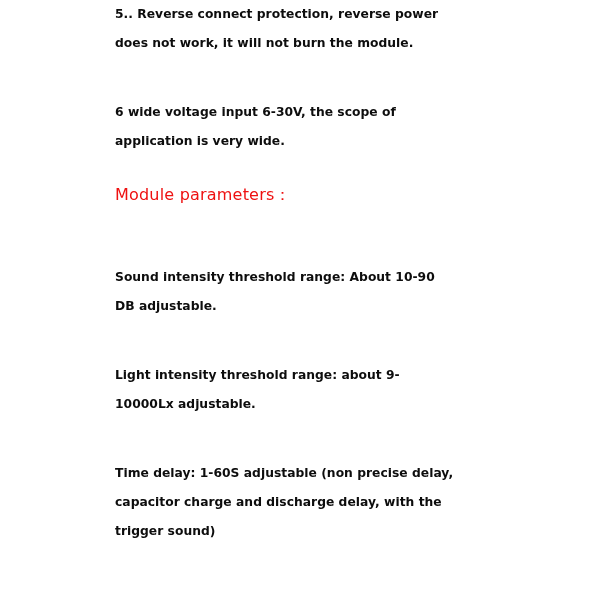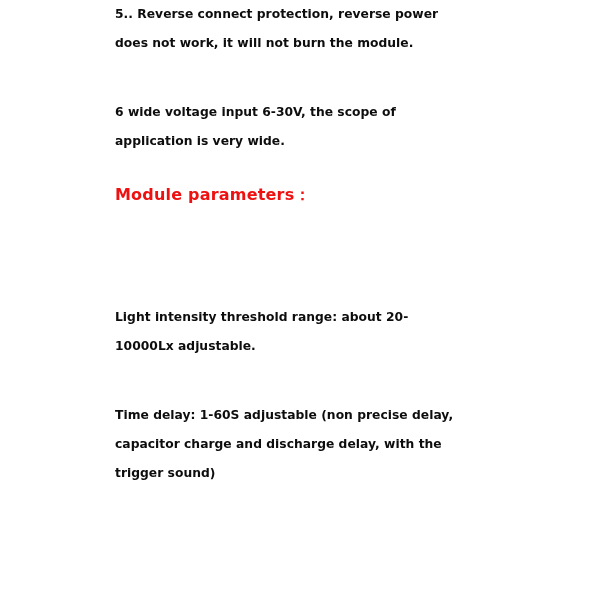--- a/index.html
+++ b/index.html
@@ -24,21 +24,21 @@
     font-size: 12.3px;
     font-weight: bold;
     color: #0d0d0d;
     line-height: 29px;
     letter-spacing: 0.02px;
     margin: 0;
     text-align: left;
   }
   .heading {
     font-size: 16px;
-    font-weight: bold;
+    font-weight: normal;
     color: #ee1111;
     line-height: 24px;
     margin: 0;
     letter-spacing: 0.2px;
   }
   .spacer-lg { height: 40px; }
   .spacer-md { height: 27px; }
   .spacer-sm { height: 16px; }
   .block-top { padding-top: 0px; }
 </style>
@@ -57,22 +57,23 @@
 
   <div class="spacer-md"></div>
 
   <h2 class="heading">Module parameters：</h2>
 
   <div class="spacer-sm"></div>
 
 
   <div class="spacer-lg"></div>
 
+  <p class="para">Sound intensity threshold range: About 10-90 DB adjustable.</p>
 
   <div class="spacer-lg"></div>
 
-  <p class="para">Light intensity threshold range: about 20-10000Lx adjustable.</p>
+  <p class="para">Light intensity threshold range: about 9-10000Lx adjustable.</p>
 
   <div class="spacer-lg"></div>
 
   <p class="para">Time delay: 1-60S adjustable (non precise delay, capacitor charge and discharge delay, with the trigger sound)</p>
 
 </div>
 
 </body></html>

